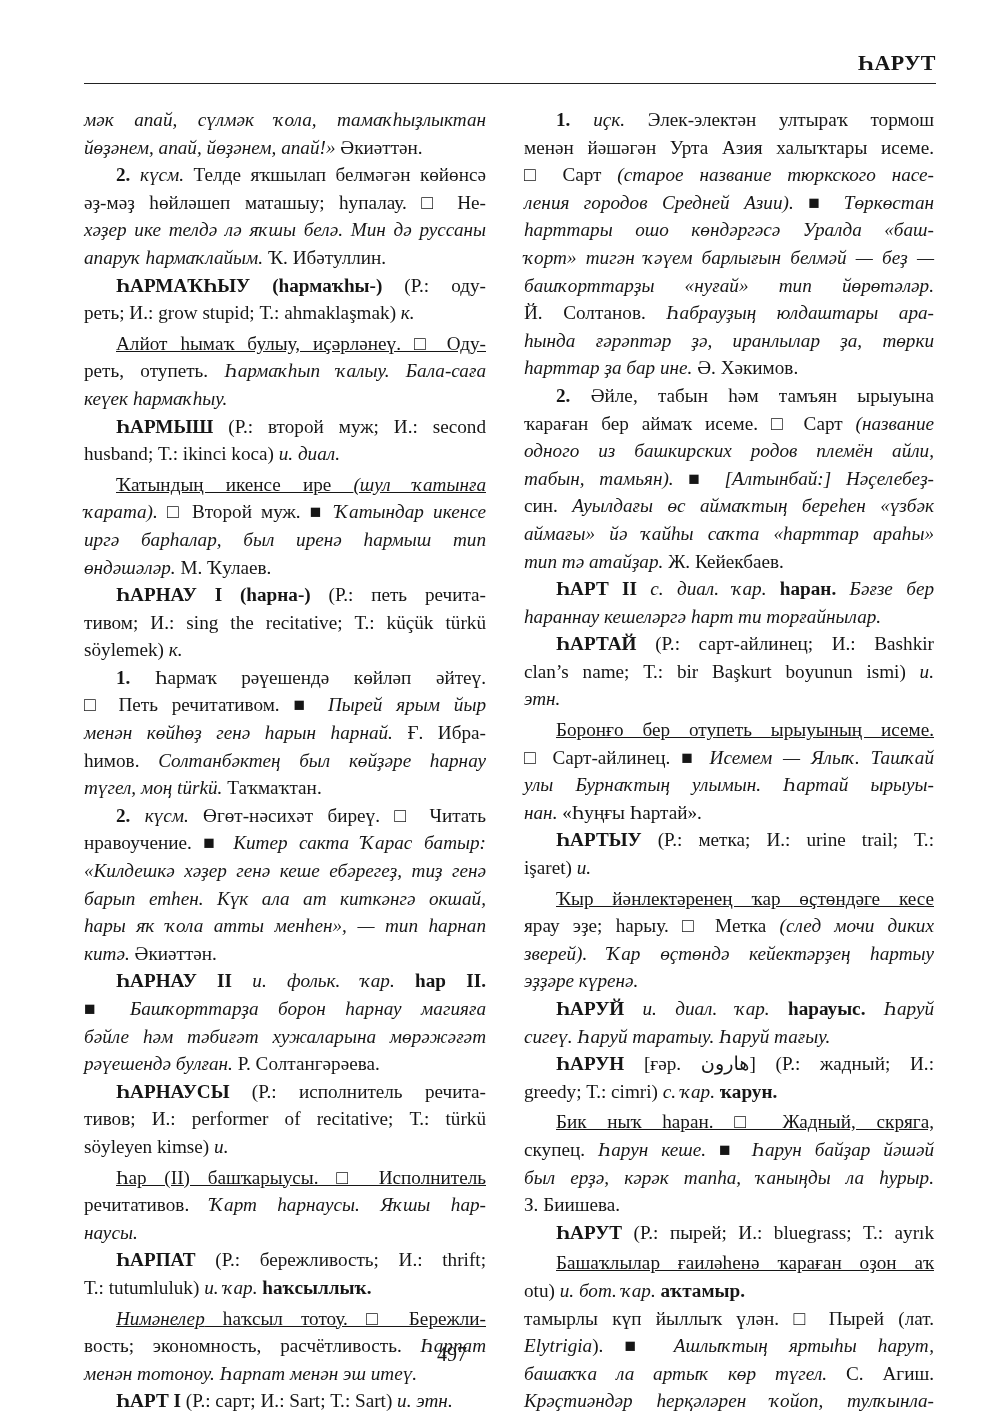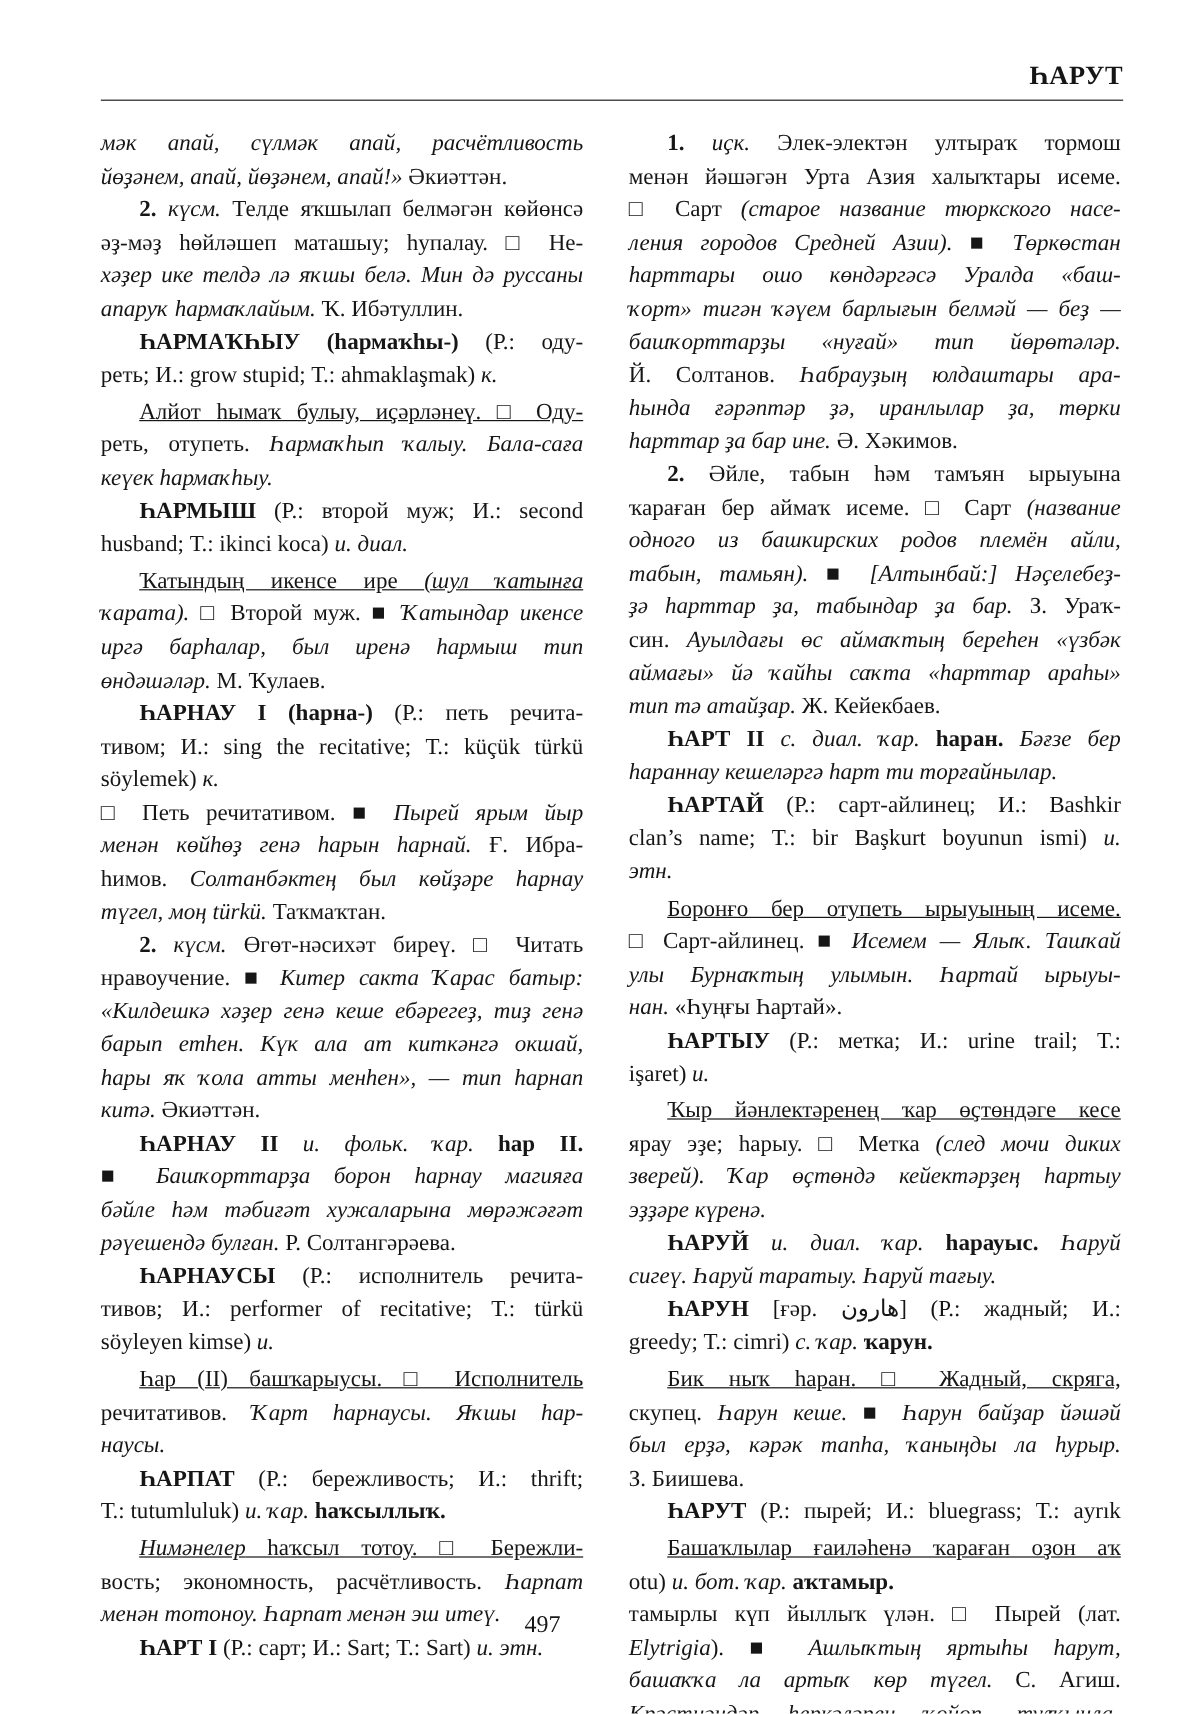--- a/index.html
+++ b/index.html
@@ -20,40 +20,41 @@
   .i { font-style:italic; }
   .page-number { position:absolute; top:1343px; left:0; width:904px; text-align:center; font-size:20px; }
 </style>
 </head>
 <body>
 
 <div class="running-head">ҺАРУТ</div>
 <div class="head-rule"></div>
 
 <div class="col col-left">
-    <span class="ln "><span class="i">мәк апай, сүлмәк апай, расчётливость</span></span>
+    <span class="ln "><span class="i">мәк апай, сүлмәк ҡола, тамаҡһыҙлыктан</span></span>
     <span class="ln last"><span class="i">йөҙәнем, апай, йөҙәнем, апай!»</span><span> Әкиәттән.</span></span>
     <span class="ln ind"><span class="b">2.</span><span> </span><span class="i">күсм.</span><span> Телде яҡшылап белмәгән көйөнсә</span></span>
     <span class="ln "><span>әҙ-мәҙ һөйләшеп маташыу; һупалау. □ Не-</span></span>
     <span class="ln "><span class="i">хәҙер ике телдә лә яҡшы белә. Мин дә руссаны</span></span>
     <span class="ln last"><span class="i">апаруҡ һармаҡлайым.</span><span> Ҡ. Ибәтуллин.</span></span>
     <span class="ln ind"><span class="b">ҺАРМАҠҺЫУ (һармаҡһы-)</span><span> (Р.: оду-</span></span>
     <span class="ln last"><span>реть; И.: grow stupid; Т.: ahmaklaşmak) </span><span class="i">к.</span></span>
     <span class="ln ind gap"><span>Алйот һымаҡ булыу, иҫәрләнеү. □ Оду-</span></span>
     <span class="ln "><span>реть, отупеть. </span><span class="i">Һармаҡһып ҡалыу. Бала-саға</span></span>
     <span class="ln last"><span class="i">кеүек һармаҡһыу.</span></span>
     <span class="ln ind"><span class="b">ҺАРМЫШ</span><span> (Р.: второй муж; И.: second</span></span>
     <span class="ln last"><span>husband; Т.: ikinci koca) </span><span class="i">и. диал.</span></span>
     <span class="ln ind gap"><span>Ҡатындың икенсе ире </span><span class="i">(шул ҡатынға</span></span>
     <span class="ln "><span class="i">ҡарата).</span><span> □ Второй муж. ■ </span><span class="i">Ҡатындар икенсе</span></span>
     <span class="ln "><span class="i">иргә барһалар, был иренә һармыш тип</span></span>
     <span class="ln last"><span class="i">өндәшәләр.</span><span> М. Ҡулаев.</span></span>
     <span class="ln ind"><span class="b">ҺАРНАУ I (һарна-)</span><span> (Р.: петь речита-</span></span>
     <span class="ln "><span>тивом; И.: sing the recitative; Т.: küçük türkü</span></span>
     <span class="ln last"><span>söylemek) </span><span class="i">к.</span></span>
+    <span class="ln ind"><span class="b">1.</span><span> Һармаҡ рәүешендә көйләп әйтеү.</span></span>
     <span class="ln "><span>□ Петь речитативом. ■ </span><span class="i">Пырей ярым йыр</span></span>
     <span class="ln "><span class="i">менән көйһөҙ генә һарын һарнай.</span><span> Ғ. Ибра-</span></span>
     <span class="ln "><span>һимов. </span><span class="i">Солтанбәктең был көйҙәре һарнау</span></span>
     <span class="ln last"><span class="i">түгел, моң türkü.</span><span> Таҡмаҡтан.</span></span>
     <span class="ln ind"><span class="b">2.</span><span> </span><span class="i">күсм.</span><span> Өгөт-нәсихәт биреү. □ Читать</span></span>
     <span class="ln "><span>нравоучение. ■ </span><span class="i">Китер сакта Ҡарас батыр:</span></span>
     <span class="ln "><span class="i">«Килдешкә хәҙер генә кеше ебәрегеҙ, тиҙ генә</span></span>
     <span class="ln "><span class="i">барып етһен. Күк ала ат киткәнгә окшай,</span></span>
     <span class="ln "><span class="i">һары яҡ ҡола атты менһен», — тип һарнап</span></span>
     <span class="ln last"><span class="i">китә.</span><span> Әкиәттән.</span></span>
@@ -82,21 +83,20 @@
     <span class="ln "><span class="i">һарттары ошо көндәргәсә Уралда «баш-</span></span>
     <span class="ln "><span class="i">ҡорт» тигән ҡәүем барлығын белмәй — беҙ —</span></span>
     <span class="ln "><span class="i">башҡорттарҙы «нуғай» тип йөрөтәләр.</span></span>
     <span class="ln "><span>Й. Солтанов. </span><span class="i">Һабрауҙың юлдаштары ара-</span></span>
     <span class="ln "><span class="i">һында ғәрәптәр ҙә, иранлылар ҙа, төрки</span></span>
     <span class="ln last"><span class="i">һарттар ҙа бар ине.</span><span> Ә. Хәкимов.</span></span>
     <span class="ln ind"><span class="b">2.</span><span> Әйле, табын һәм тамъян ырыуына</span></span>
     <span class="ln "><span>ҡараған бер аймаҡ исеме. □ Сарт </span><span class="i">(название</span></span>
     <span class="ln "><span class="i">одного из башкирских родов племён айли,</span></span>
     <span class="ln "><span class="i">табын, тамьян).</span><span> ■ </span><span class="i">[Алтынбай:] Нәҫелебеҙ-</span></span>
-    <span class="ln "><span class="i">ҙә һарттар ҙа, табындар ҙа бар.</span><span> З. Ураҡ-</span></span>
     <span class="ln "><span>син. </span><span class="i">Ауылдағы өс аймаҡтың береһен «үзбәк</span></span>
     <span class="ln "><span class="i">аймағы» йә ҡайһы саҡта «һарттар араһы»</span></span>
     <span class="ln last"><span class="i">тип тә атайҙар.</span><span> Ж. Кейекбаев.</span></span>
     <span class="ln ind"><span class="b">ҺАРТ II</span><span> </span><span class="i">с. диал. ҡар.</span><span> </span><span class="b">һаран.</span><span> </span><span class="i">Бәғзе бер</span></span>
     <span class="ln last"><span class="i">һараннау кешеләргә һарт ти торғайнылар.</span></span>
     <span class="ln ind"><span class="b">ҺАРТАЙ</span><span> (Р.: сарт-айлинец; И.: Bashkir</span></span>
     <span class="ln "><span>clan’s name; Т.: bir Başkurt boyunun ismi) </span><span class="i">и.</span></span>
     <span class="ln last"><span class="i">этн.</span></span>
     <span class="ln ind gap"><span>Боронғо бер отупеть ырыуының исеме.</span></span>
     <span class="ln "><span>□ Сарт-айлинец. ■ </span><span class="i">Исемем — Ялыҡ. Ташҡай</span></span>

